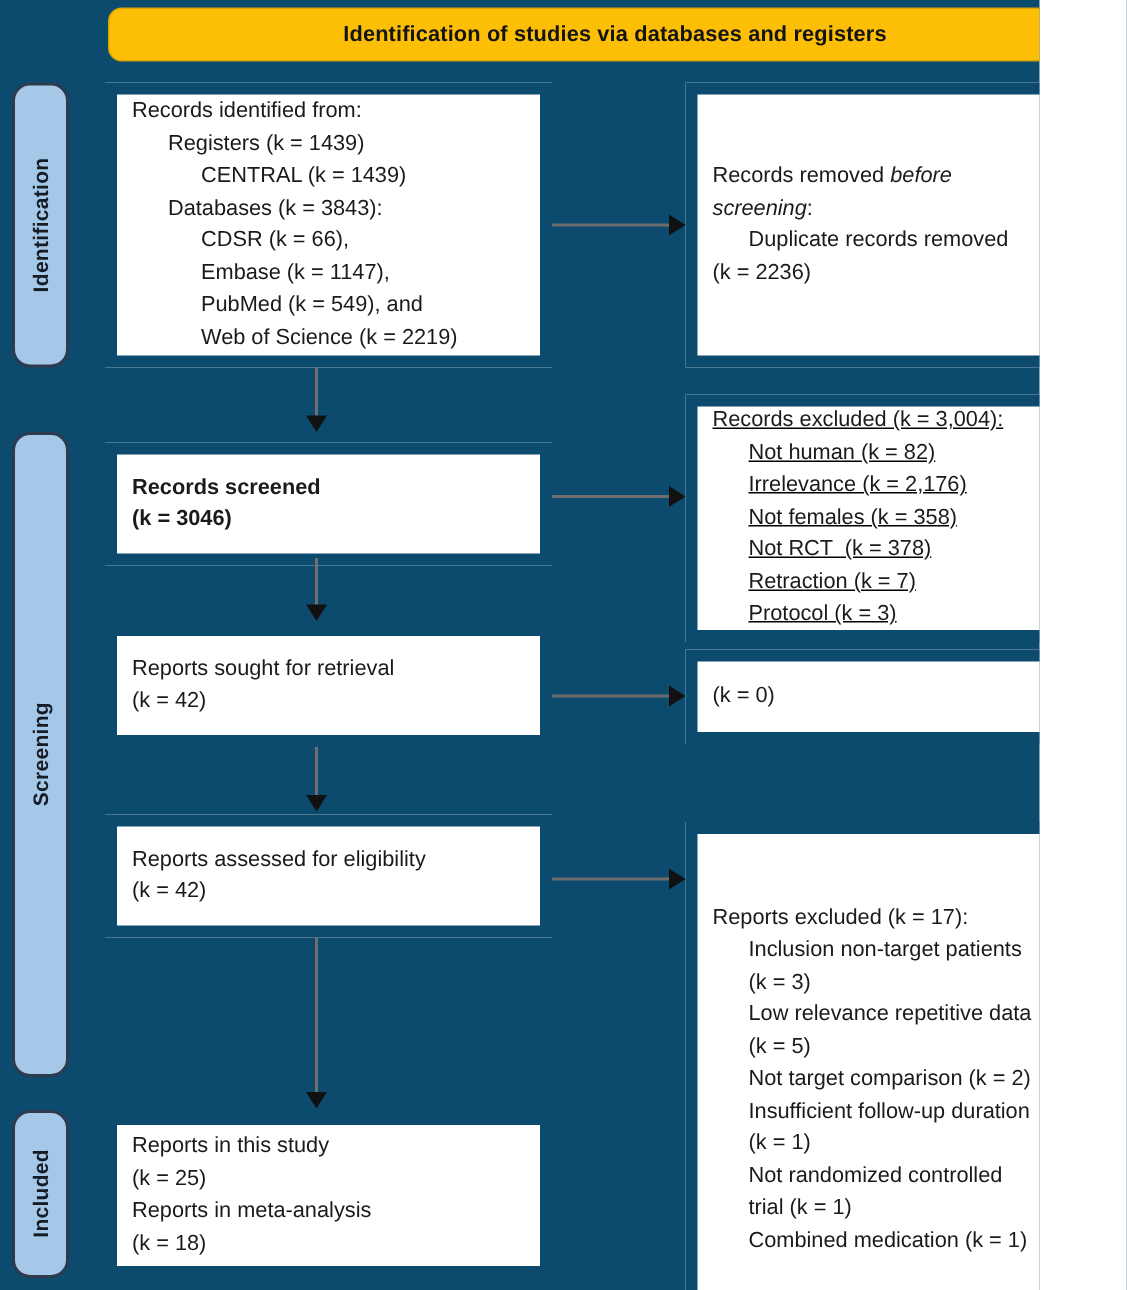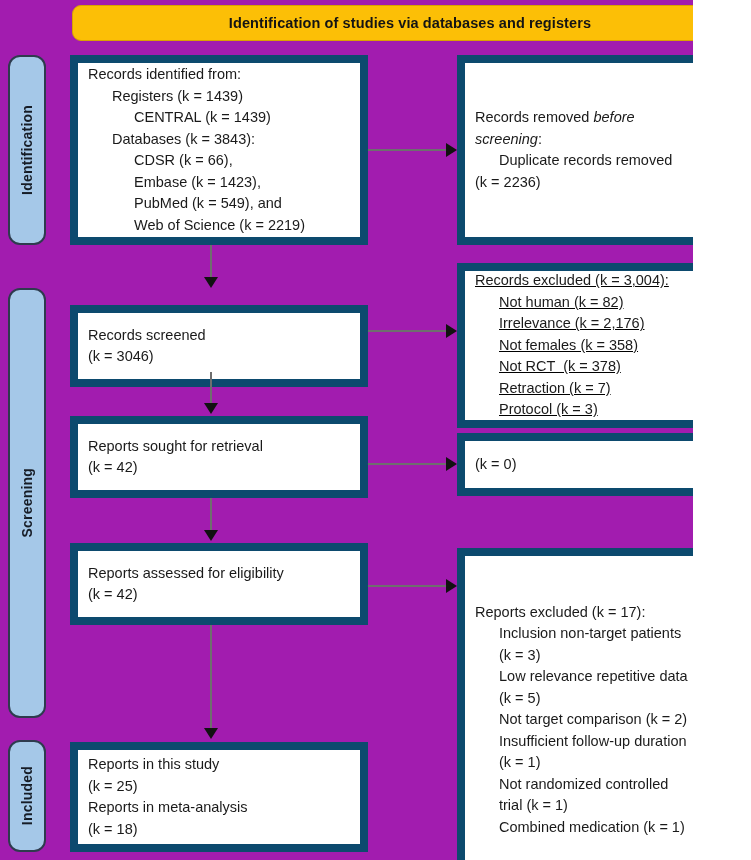--- a/index.html
+++ b/index.html
@@ -8,21 +8,21 @@
     background: #ffffff;
   }
   body {
     font-family: "Liberation Sans", sans-serif;
     -webkit-font-smoothing: antialiased;
   }
   #prisma-root {
     position: relative;
     width: 693px;
     height: 860px;
-    background: #a21caf;
+    background: #0c4a6e;
     overflow: hidden;
   }
 
   
   .banner {
     position: absolute;
     left: 72px;
     top: 5px;
     width: 676px;
     height: 36px;
@@ -87,21 +87,21 @@
     line-height: 21.5px;
     color: #1a1a1a;
     white-space: pre;
   }
   .ind1 { padding-left: 24px; }
   .ind2 { padding-left: 46px; }
   .ital { font-style: italic; }
 
   
   #box-identified       { left: 70px; top: 55px;  width: 298px; height: 190px; }
-  #box-screened         { left: 70px; top: 305px; width: 298px; height: 82px; }
+  #box-screened         { left: 70px; top: 295px; width: 298px; height: 82px; font-weight: bold; }
   #box-sought           { left: 70px; top: 416px; width: 298px; height: 82px; }
   #box-assessed         { left: 70px; top: 543px; width: 298px; height: 82px; }
   #box-included         { left: 70px; top: 742px; width: 298px; height: 110px; align-items: center; }
 
   
   #box-removed          { left: 457px; top: 55px;  width: 291px; height: 190px; }
   #box-records-excluded { left: 457px; top: 263px; width: 291px; height: 165px; text-decoration: underline; }
   #box-not-retrieved    { left: 457px; top: 433px; width: 291px; height: 63px; }
   #box-reports-excluded { left: 457px; top: 548px; width: 291px; height: 344px; }
   #box-reports-excluded { height: 344px; }
@@ -153,21 +153,21 @@
     <span class="stage-text">Included</span>
   </div>
 
   <div class="box" id="box-identified">
     <div class="box-inner">
       <div class="line">Records identified from:</div>
       <div class="line ind1">Registers (k = 1439)</div>
       <div class="line ind2">CENTRAL (k = 1439)</div>
       <div class="line ind1">Databases (k = 3843):</div>
       <div class="line ind2">CDSR (k = 66),</div>
-      <div class="line ind2">Embase (k = 1423),</div>
+      <div class="line ind2">Embase (k = 1147),</div>
       <div class="line ind2">PubMed (k = 549), and</div>
       <div class="line ind2">Web of Science (k = 2219)</div>
     </div>
   </div>
 
   <div class="box" id="box-removed">
     <div class="box-inner">
       <div class="line"><span>Records removed </span><span class="ital">before</span></div>
       <div class="line"><span class="ital">screening</span><span>:</span></div>
       <div class="line ind1">Duplicate records removed</div>

